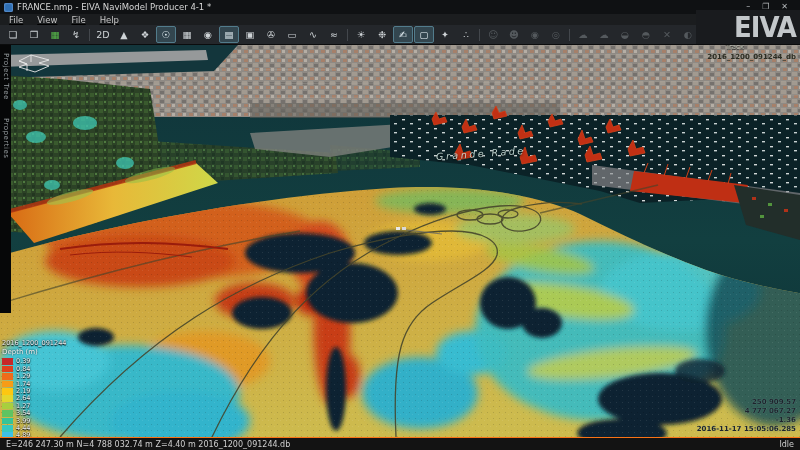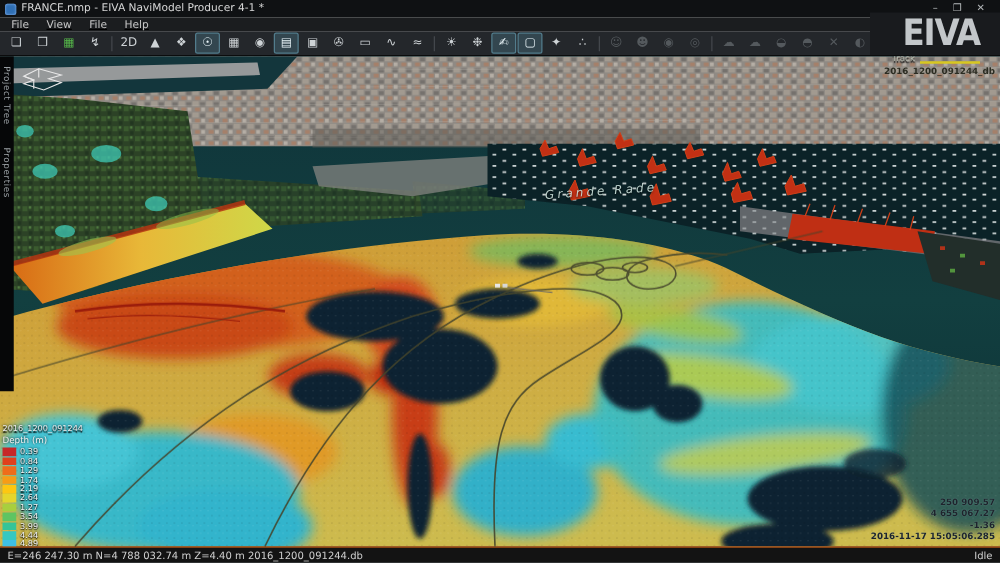--- a/index.html
+++ b/index.html
@@ -13,30 +13,30 @@
   .win-btn{font-size:8px;color:#b4b8ba;line-height:10px;cursor:default;}
   .menubar{height:11px;background:#1b1d1f;display:flex;align-items:center;padding-left:2px;text-decoration:underline;}
   .menu-item{font-size:8.5px;color:#c6c6c6;padding:0 7px;}
   .toolbar{height:19px;background:#24272b;border-bottom:1px solid #0b0c0d;display:flex;align-items:center;padding:0 3px;gap:1px;}
   .tbtn{min-width:16px;height:15px;display:flex;align-items:center;justify-content:center;
         font-size:9.5px;color:#ced3d6;border:1px solid transparent;border-radius:2px;padding:0 1px;}
   .tbtn.active{background:#33464f;border-color:#527c8c;color:#eaf5f9;}
   .tbtn.disabled{color:#54595d;}
   .tsep{width:1px;height:12px;background:#43474c;margin:0 2px;flex:0 0 auto;}
   .logo-panel{position:absolute;top:10px;right:0;width:104px;height:34px;background:#191b1e;
-              display:flex;align-items:center;justify-content:flex-end;padding-right:16px;box-sizing:border-box;z-index:30;}
+              display:flex;align-items:center;justify-content:flex-end;padding-right:4px;box-sizing:border-box;z-index:30;}
   .logo-text{font-size:26px;font-weight:bold;color:#c3c7ca;letter-spacing:-1px;transform:scaleY(1.12);line-height:1;}
   
   .viewport{position:relative;width:800px;height:392px;overflow:hidden;background:#0d2a2e;}
   .scene{position:absolute;left:0;top:0;}
   .dock-strip{position:absolute;left:0;top:0;width:11px;height:260px;background:#060708;z-index:6;
               display:flex;flex-direction:column;align-items:center;gap:18px;padding-top:8px;}
   .dock-tab{writing-mode:vertical-rl;font-size:7px;color:#9aa0a4;letter-spacing:.5px;white-space:nowrap;}
   .compass{position:absolute;left:15px;top:7px;z-index:7;}
-  .track-legend{position:absolute;top:-2px;right:16px;z-index:7;display:flex;align-items:flex-end;gap:4px;}
+  .track-legend{position:absolute;top:-2px;right:4px;z-index:7;display:flex;align-items:flex-start;gap:4px;}
   .track-label{font-size:7px;color:#b9bdb2;text-shadow:0 1px 1px #000;}
   .track-line{width:48px;height:2px;}
   .db-source{position:absolute;top:8px;right:4px;z-index:7;font-size:7px;font-weight:bold;color:#2c2c22;
              text-shadow:0 0 1px rgba(220,220,200,.35);}
   .map-label{position:absolute;left:436px;top:103px;z-index:7;font-size:9.5px;font-style:italic;
              letter-spacing:2.5px;color:#c9ded8;opacity:.92;transform:rotate(-4deg);text-shadow:0 1px 2px rgba(0,0,0,.85);}
   .depth-legend{position:absolute;left:2px;top:258px;z-index:8;margin-top:36px;}
   .dl-title{font-size:6.5px;color:#eceef0;text-shadow:0 0 2px #000,0 1px 1px #000;margin-bottom:1px;white-space:nowrap;}
   .dl-sub{font-size:7px;color:#f2f2f2;text-shadow:0 0 2px #000;margin-bottom:2px;}
   .dl-row{display:flex;align-items:center;gap:3px;height:7.4px;}
@@ -385,21 +385,21 @@
           </div>
           <div class="dl-row">
             <span class="dl-swatch" style="background: rgb(42, 111, 192);"></span>
             <span class="dl-val">3.91</span>
           </div>
         </div>
     </div>
 
     <div class="cursor-readout" id="cursor-readout">
         <div>250 909.57</div>
-        <div>4 655 067.27</div>
+        <div>4 777 067.27</div>
         <div>-1.36</div>
         <div>2016-11-17 15:05:06.285</div>
       </div>
   </div>
 
   <div class="statusbar">
     <span class="status-text">E=246 247.30 m N=4 788 032.74 m Z=4.40 m 2016_1200_091244.db</span>
     <span class="status-text">Idle</span>
   </div>
 

